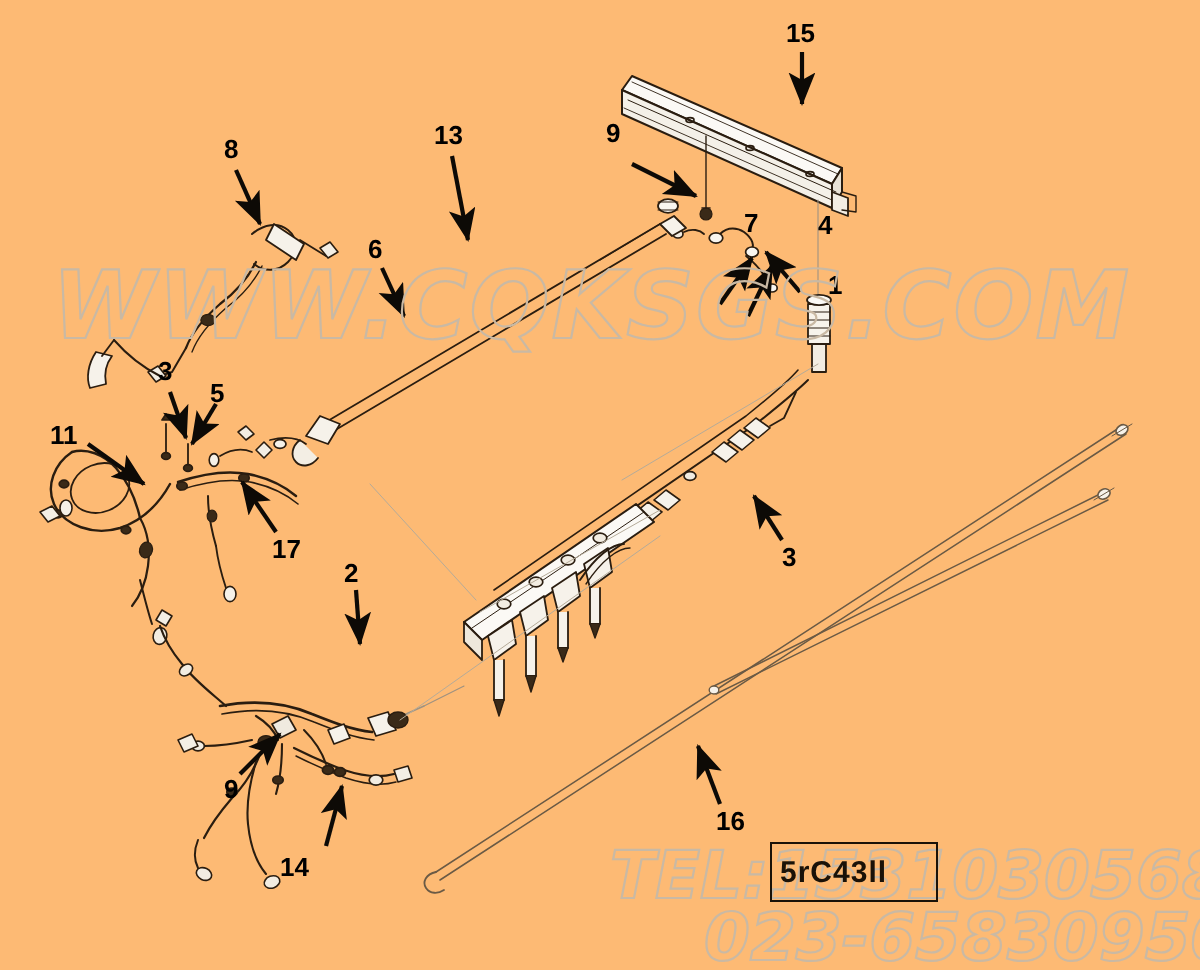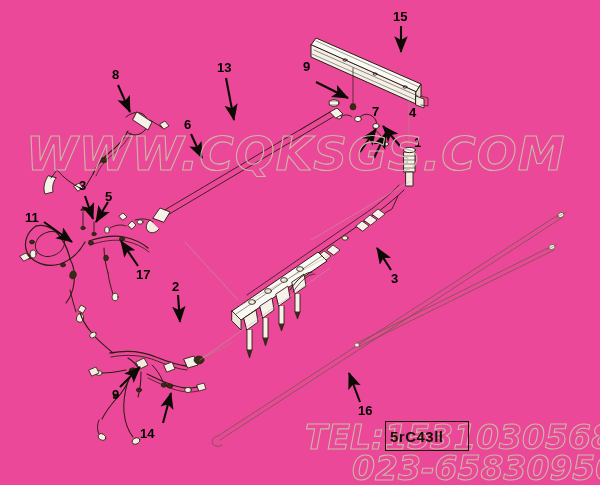--- a/index.html
+++ b/index.html
@@ -4,21 +4,21 @@
 <style>
   html, body {
     margin: 0;
     padding: 0;
     background: #ffffff;
   }
   #page {
     position: relative;
     width: 600px;
     height: 485px;
-    background: #ec4899;
+    background: #fdba74;
     overflow: hidden;
     font-family: "Liberation Sans", sans-serif;
   }
   #artwork {
     position: absolute;
     left: 0; top: 0;
     width: 600px; height: 485px;
   }
   .callout {
     position: absolute;

